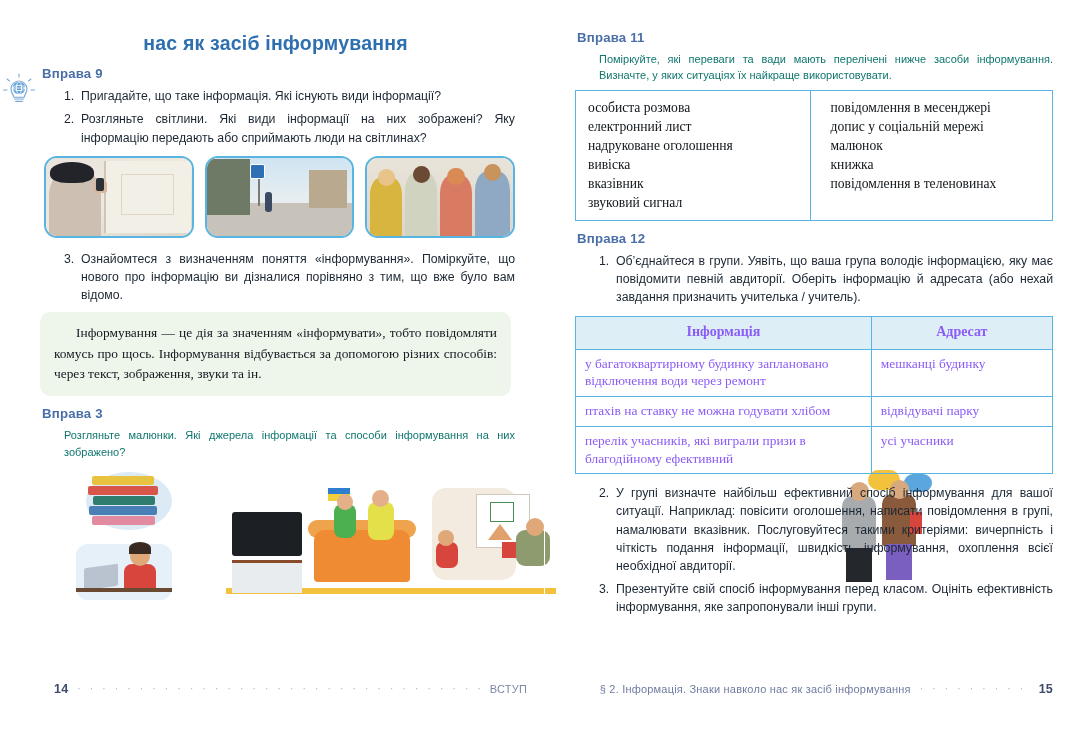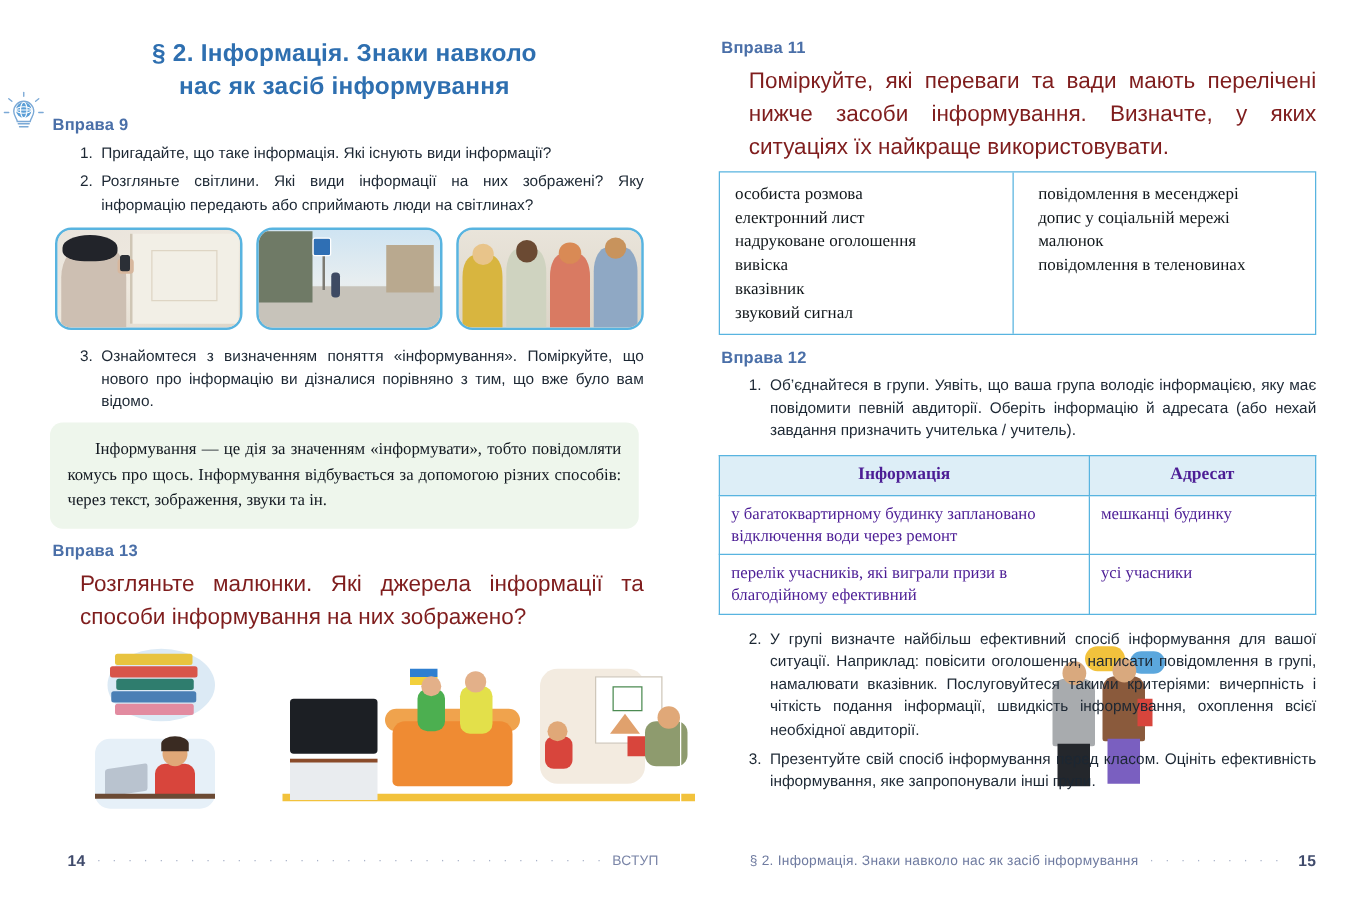--- a/index.html
+++ b/index.html
@@ -47,22 +47,22 @@
   }
   .olist li .num{
     flex:0 0 auto;
     width:17px;
     color:#1c2733;
     font-size:12.3px;
     text-align:left;
   }
   .olist li .txt{flex:1 1 auto;}
   .plain-para{
-    color:#7f1d1d;
-    font-size:18px;
+    color:#0f766e;
+    font-size:11px;
     line-height:1.48;
     text-align:justify;
     margin:0 0 4px 28px;
   }
   .indent-block{margin-left:28px;}
   .indent-block-r{margin-left:24px;}
 
   
   .photo-row{display:flex;gap:11px;margin:9px 0 12px 8px;}
   .photo{
@@ -194,21 +194,21 @@
     font-family:"Liberation Serif", serif;
     table-layout:fixed;
   }
   table.info-table th,
   table.info-table td{
     border:1.4px solid #58b4e0;
     vertical-align:top;
     padding:5px 9px 6px 9px;
     font-size:13.4px;
     line-height:1.32;
-    color:#4c1d95;
+    color:#8b5cf6;
   }
   table.info-table th{
     background:#ddeef7;
     text-align:center;
     font-weight:700;
     font-size:14px;
     padding:6px 9px 7px 9px;
   }
   table.info-table col.c1{width:62%;}
   table.info-table col.c2{width:38%;}
@@ -239,21 +239,20 @@
   .gutter{position:absolute;left:544px;top:0;width:1px;height:730px;background:#ffffff;}
 </style>
 </head>
 <body>
 
 <div class="spread">
 
   <div class="page page-left">
 
     <div class="chapter-title">
-      <div>§ 2. Інформація. Знаки навколо</div>
       <div>нас як засіб інформування</div>
     </div>
 
     <div class="margin-icon mi-bulb">
       <svg viewBox="0 0 34 34" width="34" height="34">
         <g stroke="#7ba9d6" stroke-width="1.1" fill="none" stroke-linecap="round">
           <line x1="17" y1="2" x2="17" y2="5"></line>
           <line x1="5" y1="7" x2="7.5" y2="9"></line>
           <line x1="29" y1="7" x2="26.5" y2="9"></line>
           <line x1="1.5" y1="18" x2="5" y2="18"></line>
@@ -319,21 +318,21 @@
       <li>
         <span class="num">3.</span>
         <span class="txt">Ознайомтеся з визначенням поняття «інформування». Поміркуйте, що нового про інформацію ви дізналися порівняно з тим, що вже було вам відомо.</span>
       </li>
     </ul>
 
     <div class="def-box">
       <p>Інформування — це дія за значенням «інформувати», тобто повідомляти комусь про щось. Інформування відбувається за допомогою різних способів: через текст, зображення, звуки та ін.</p>
     </div>
 
-    <div class="ex-label">Вправа 13</div>
+    <div class="ex-label">Вправа 3</div>
     <div class="plain-para">Розгляньте малюнки. Які джерела інформації та способи інформування на них зображено?</div>
 
     <div class="illus">
       <div class="il books-blob"></div>
       <div class="il bk bk1"></div>
         <div class="il bk bk2"></div>
         <div class="il bk bk3"></div>
       <div class="il bk bk4"></div>
         <div class="il bk bk5"></div>
       <div class="il deskblob"></div>
@@ -397,20 +396,21 @@
         <div>електронний лист</div>
         <div>надруковане оголошення</div>
         <div>вивіска</div>
         <div>вказівник</div>
         <div>звуковий сигнал</div>
       </div>
       <div class="wordcol">
         <div>повідомлення в месенджері</div>
         <div>допис у соціальній мережі</div>
         <div>малюнок</div>
+        <div>книжка</div>
         <div>повідомлення в теленовинах</div>
       </div>
     </div>
 
     <div class="ex-label rt">Вправа 12</div>
 
     <ul class="olist indent-block-r">
       <li>
         <span class="num">1.</span>
         <span class="txt">Об’єднайтеся в групи. Уявіть, що ваша група володіє інформацією, яку має повідомити певній авдиторії. Оберіть інформацію й адресата (або нехай завдання призначить учителька / учитель).</span>
@@ -427,20 +427,24 @@
           <th>Інформація</th>
           <th>Адресат</th>
         </tr>
       </thead>
       <tbody>
         <tr>
           <td>у багатоквартирному будинку заплановано відключення води через ремонт</td>
           <td>мешканці будинку</td>
         </tr>
         <tr>
+          <td>птахів на ставку не можна годувати хлібом</td>
+          <td>відвідувачі парку</td>
+        </tr>
+        <tr>
           <td>перелік учасників, які виграли призи в благодійному ефективний</td>
           <td>усі учасники</td>
         </tr>
       </tbody>
     </table>
 
     <ul class="olist indent-block-r">
       <li>
         <span class="num">2.</span>
         <span class="txt">У групі визначте найбільш ефективний спосіб інформування для вашої ситуації. Наприклад: повісити оголошення, написати повідомлення в групі, намалювати вказівник. Послуговуйтеся такими критеріями: вичерпність і чіткість подання інформації, швидкість інформування, охоплення всієї необхідної авдиторії.</span>

